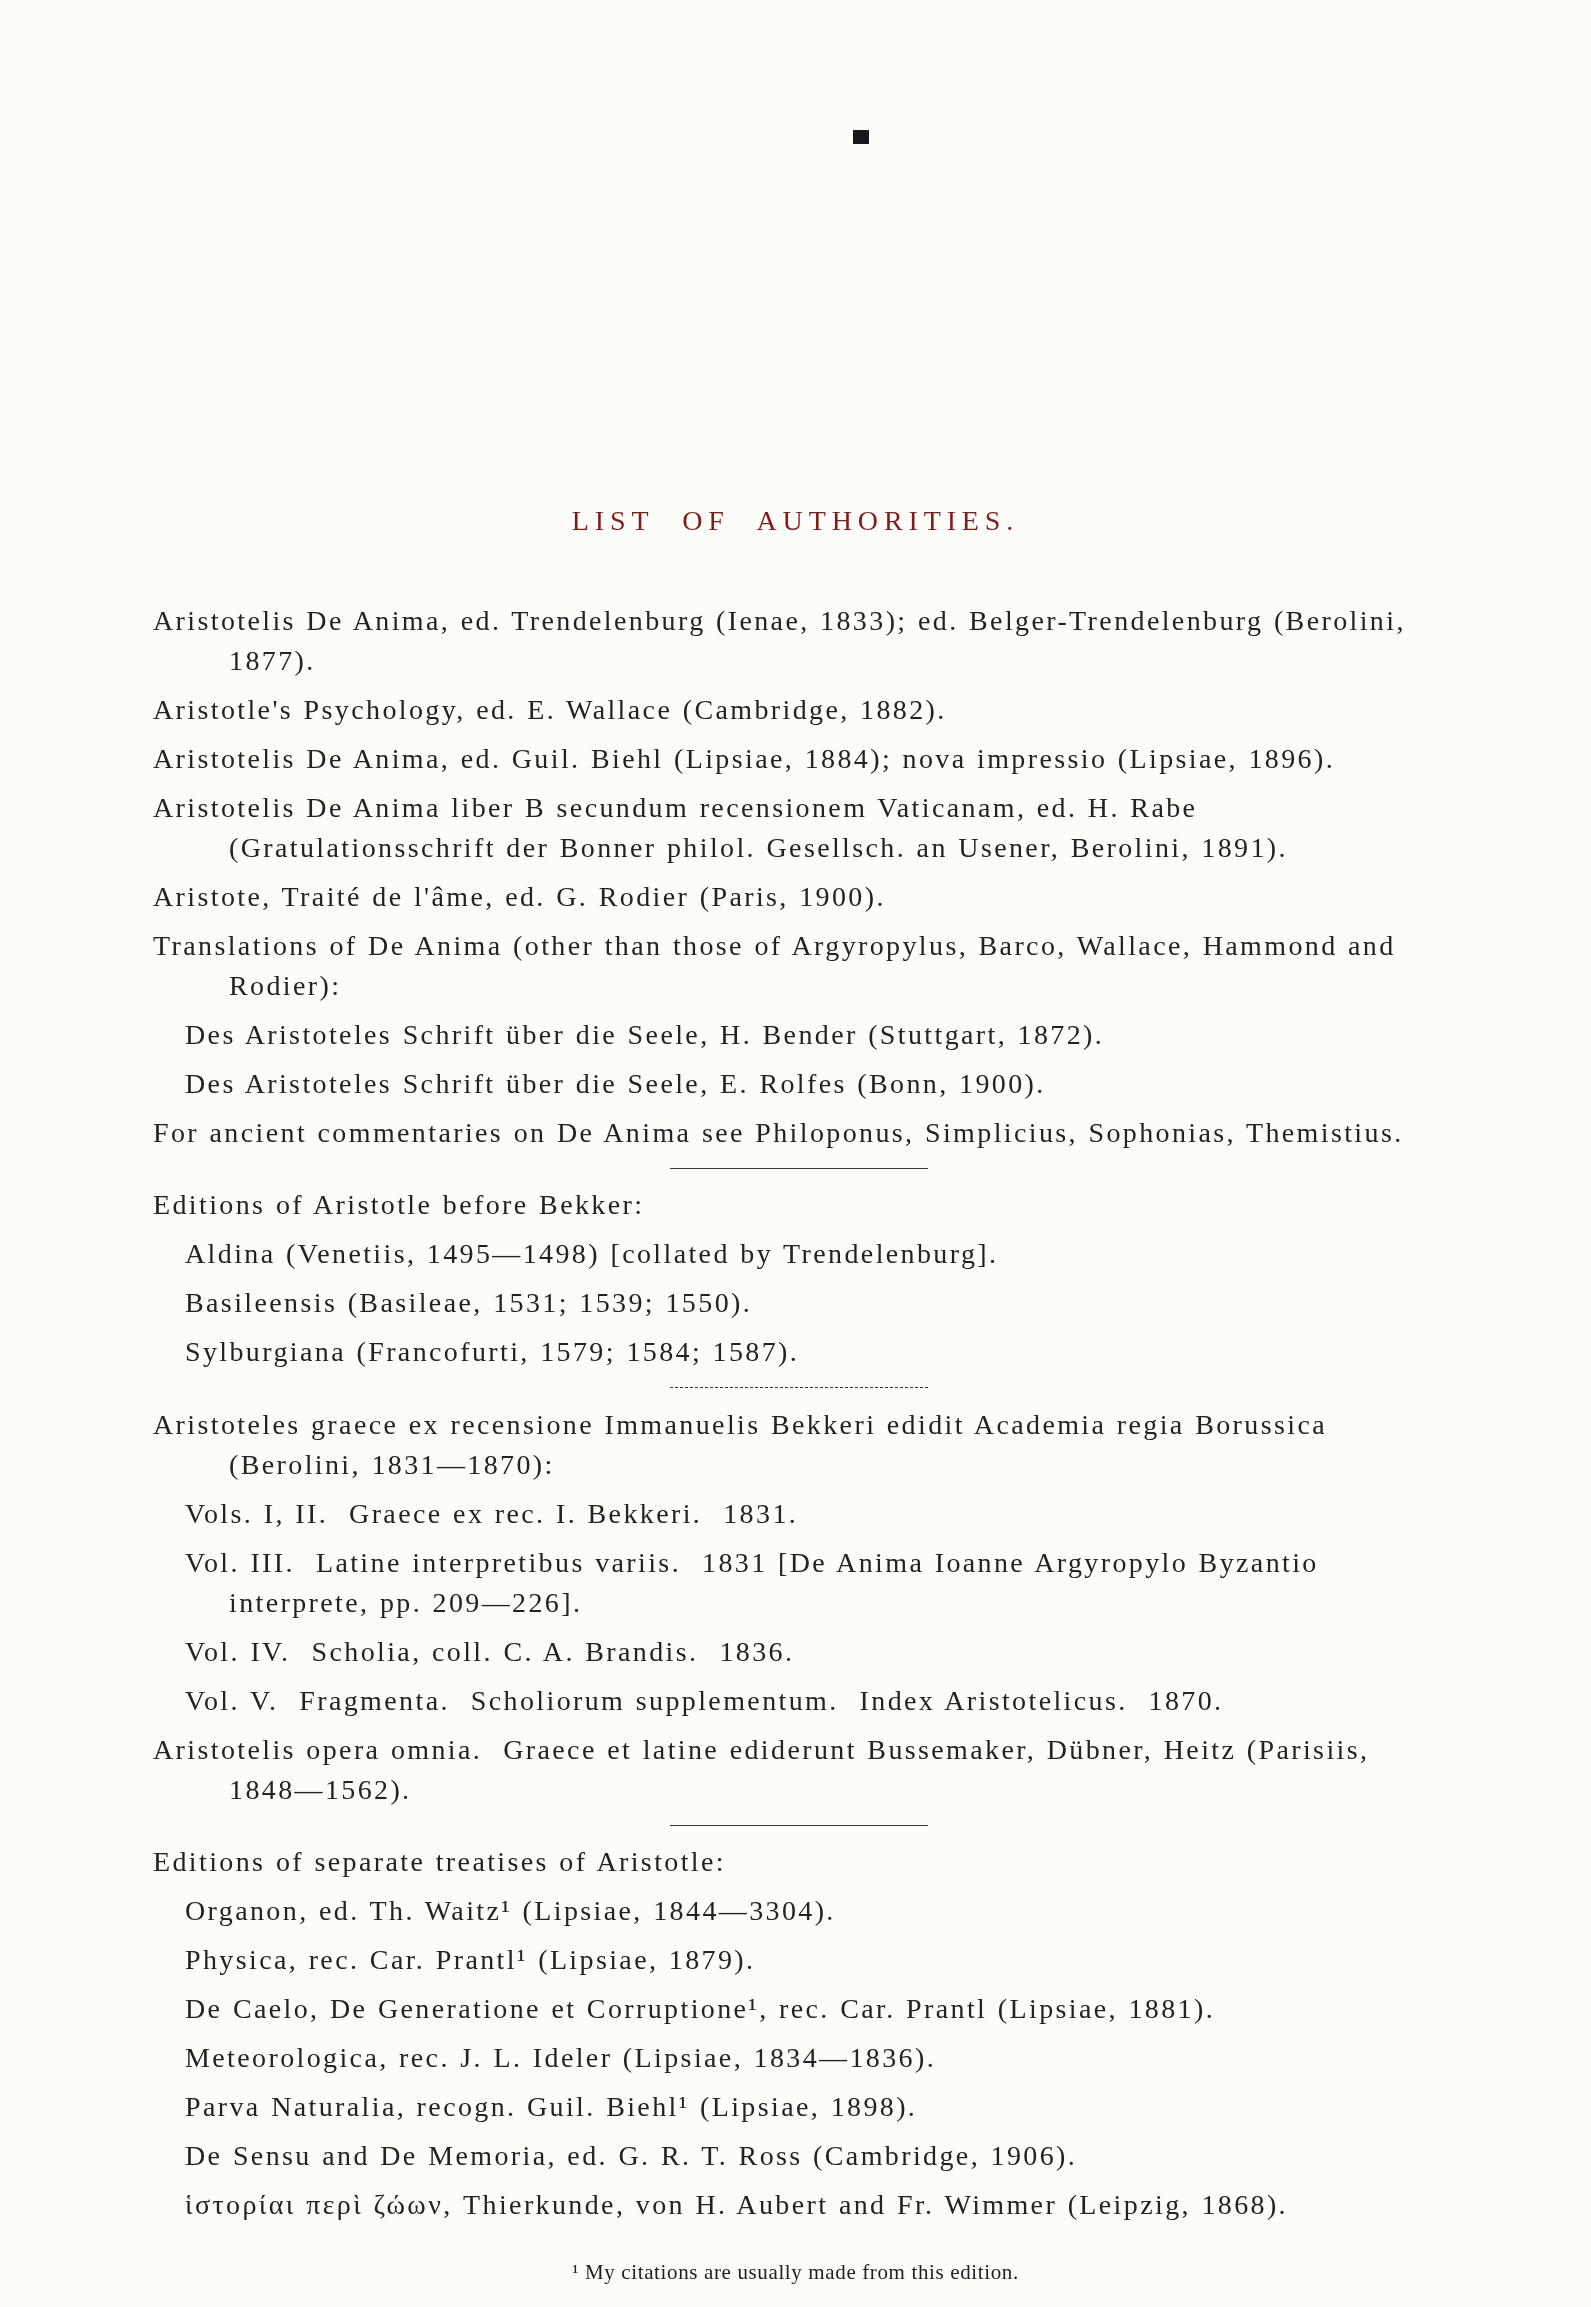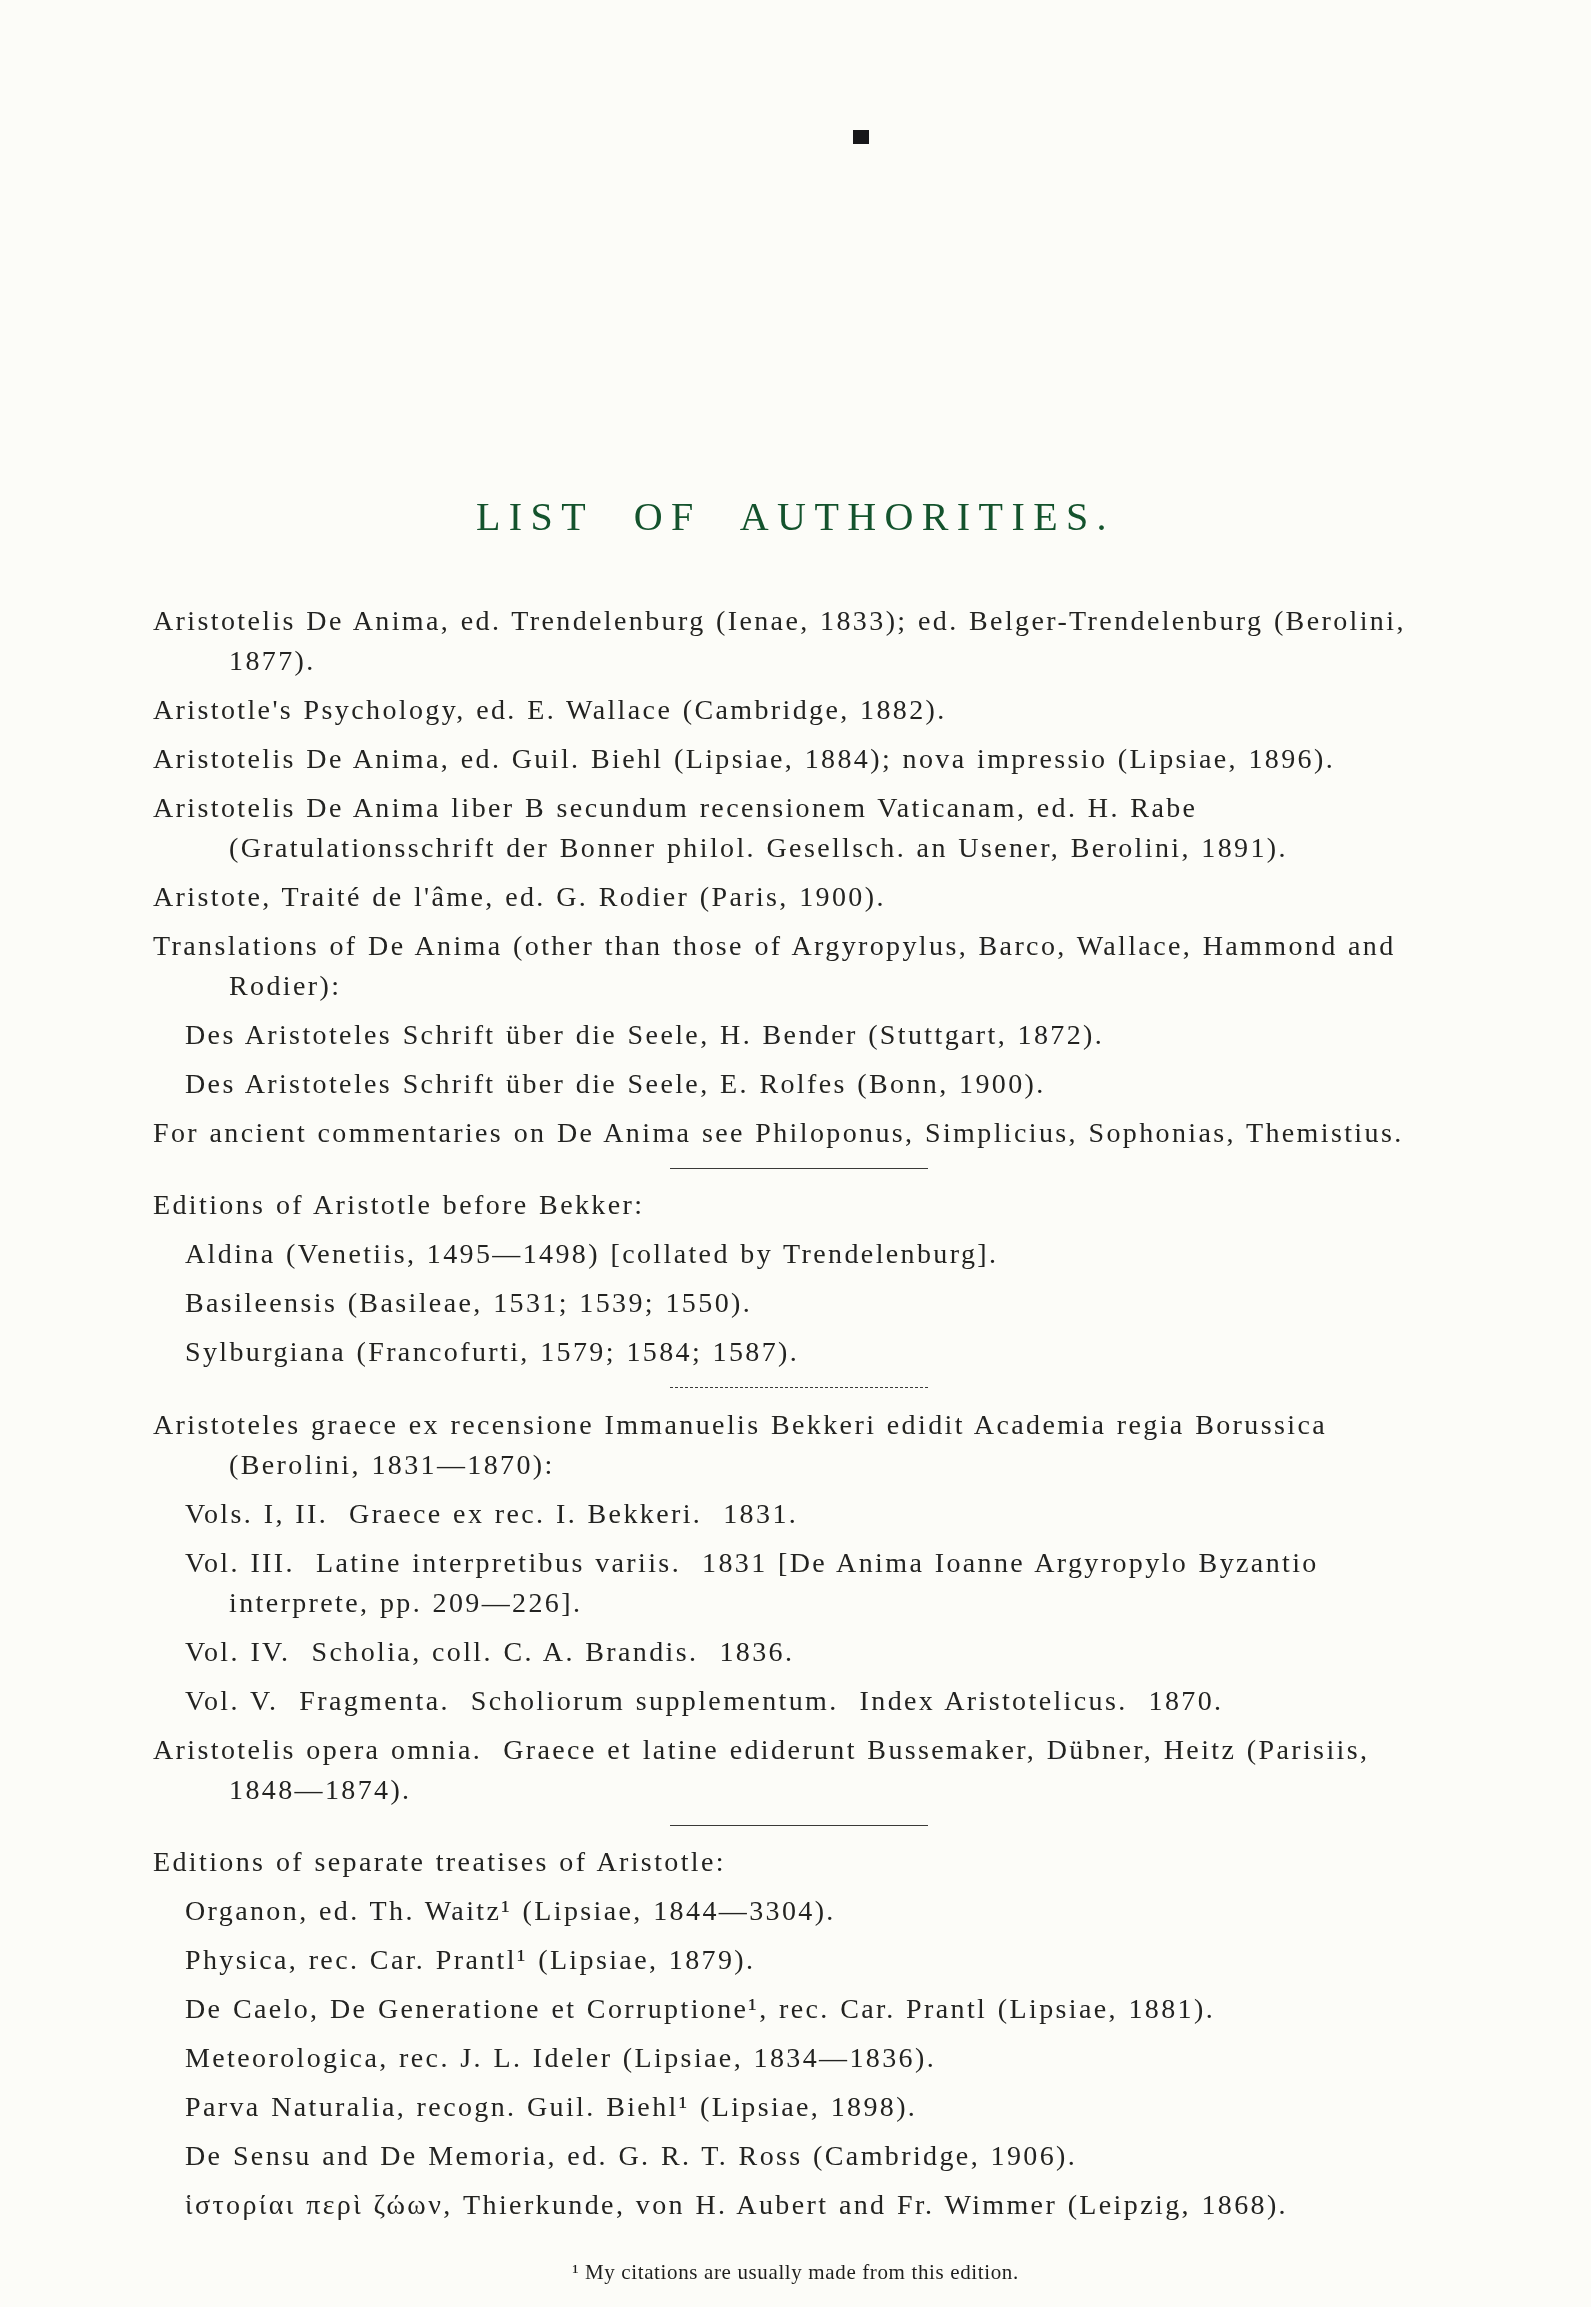--- a/index.html
+++ b/index.html
@@ -23,27 +23,27 @@
     top: 130px;
     width: 15.7px;
     height: 14px;
     background: #17171a;
   }
   .title {
     position: absolute;
     top: 493px;
     left: 0;
     right: 0;
-    margin: 0;
+    margin: 12px;
     text-align: center;
-    font-size: 40px;
+    font-size: 28px;
     font-weight: 400;
     letter-spacing: 0.21em;
     word-spacing: 0.55em;
-    color: #14532d;
+    color: #7f1d1d;
   }
   .content {
     position: absolute;
     top: 592px;
     left: 144px;
     width: 1309px;
     font-size: 28px;
     line-height: 40px;
     letter-spacing: 0.085em;
     word-spacing: 0.04em;
@@ -95,21 +95,21 @@
       <p class="entry i0">Editions of Aristotle before Bekker:</p>
       <p class="entry i1">Aldina (Venetiis, 1495—1498) [collated by Trendelenburg].</p>
       <p class="entry i1">Basileensis (Basileae, 1531; 1539; 1550).</p>
       <p class="entry i1">Sylburgiana (Francofurti, 1579; 1584; 1587).</p>
       <div class="rule rule-dashed"></div>
       <p class="entry i0">Aristoteles graece ex recensione Immanuelis Bekkeri edidit Academia regia Borussica (Berolini, 1831—1870):</p>
       <p class="entry i1">Vols. I, II.  Graece ex rec. I. Bekkeri.  1831.</p>
       <p class="entry i1">Vol. III.  Latine interpretibus variis.  1831 [De Anima Ioanne Argyropylo Byzantio interprete, pp. 209—226].</p>
       <p class="entry i1">Vol. IV.  Scholia, coll. C. A. Brandis.  1836.</p>
       <p class="entry i1">Vol. V.  Fragmenta.  Scholiorum supplementum.  Index Aristotelicus.  1870.</p>
-      <p class="entry i0">Aristotelis opera omnia.  Graece et latine ediderunt Bussemaker, Dübner, Heitz (Parisiis, 1848—1874).</p>
+      <p class="entry i0">Aristotelis opera omnia.  Graece et latine ediderunt Bussemaker, Dübner, Heitz (Parisiis, 1848—1562).</p>
       <div class="rule rule-solid"></div>
       <p class="entry i0">Editions of separate treatises of Aristotle:</p>
       <p class="entry i1">Organon, ed. Th. Waitz¹ (Lipsiae, 1844—3304).</p>
       <p class="entry i1">Physica, rec. Car. Prantl¹ (Lipsiae, 1879).</p>
       <p class="entry i1">De Caelo, De Generatione et Corruptione¹, rec. Car. Prantl (Lipsiae, 1881).</p>
       <p class="entry i1">Meteorologica, rec. J. L. Ideler (Lipsiae, 1834—1836).</p>
       <p class="entry i1">Parva Naturalia, recogn. Guil. Biehl¹ (Lipsiae, 1898).</p>
       <p class="entry i1">De Sensu and De Memoria, ed. G. R. T. Ross (Cambridge, 1906).</p>
       <p class="entry i1">ἱστορίαι περὶ ζώων, Thierkunde, von H. Aubert and Fr. Wimmer (Leipzig, 1868).</p>
     </div>

